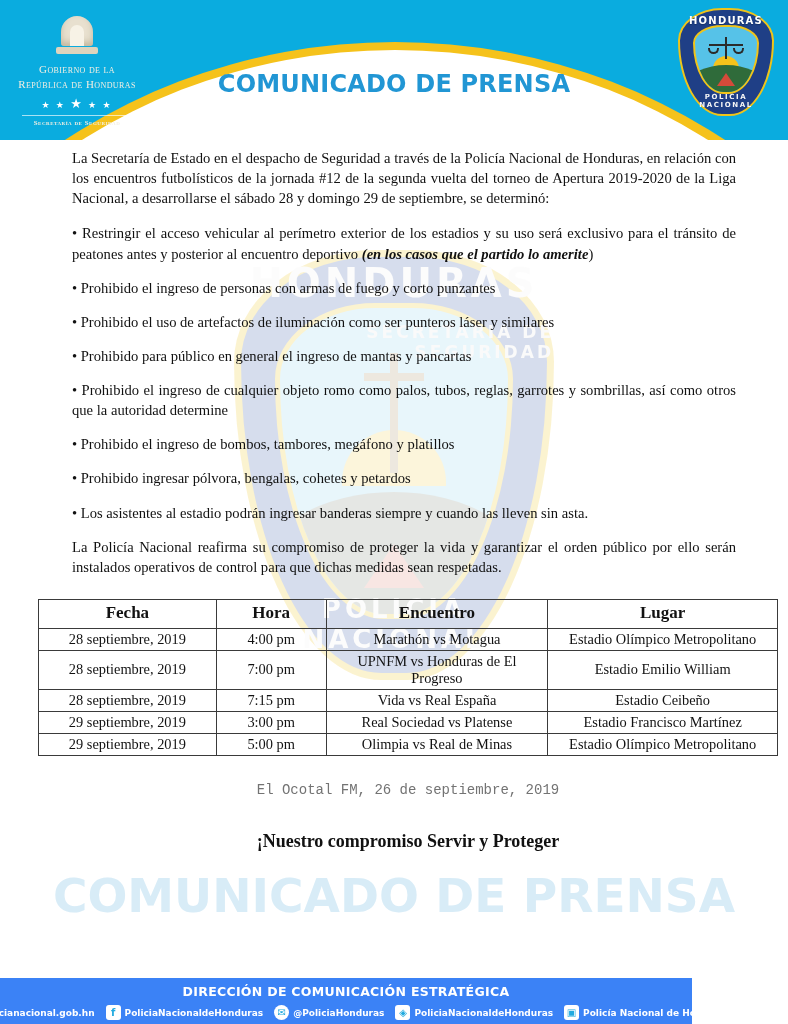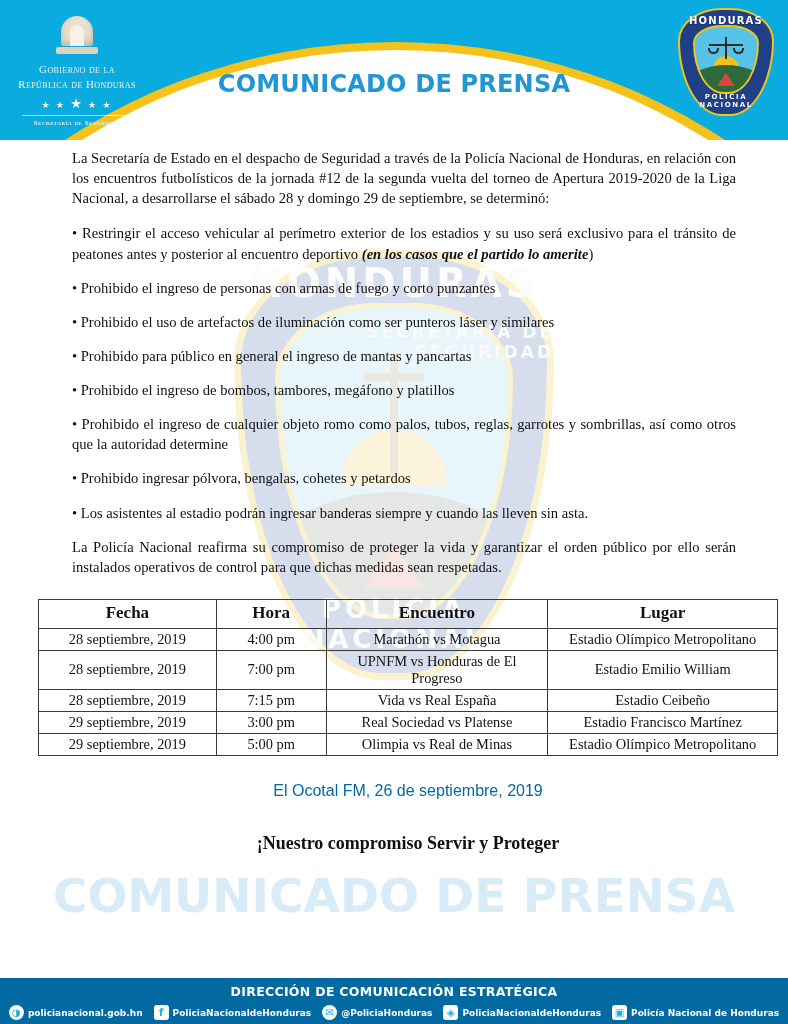--- a/index.html
+++ b/index.html
@@ -197,32 +197,32 @@
   }
   table.sched th { font-size: 17px; font-weight: bold; padding: 3px 4px 5px; }
   table.sched td { font-size: 14.4px; }
   .col-fecha { width: 178px; }
   .col-hora  { width: 110px; }
   .col-enc   { width: 222px; }
   .col-lugar { width: 230px; }
 
   .closing-date {
     margin-top: 26px; text-align: center;
-    font-family: Liberation Sans, sans-serif; font-size: 16px; color: #0369a1;
+    font-family: Liberation Mono, monospace; font-size: 14px; color: #737373;
   }
   .closing-slogan {
     margin-top: 33px; text-align: center;
     font-family: "Liberation Serif", serif; font-weight: bold;
     font-size: 18px; color: #111111; position: relative; z-index: 3;
   }
 
   
   .footer {
-    position: absolute; left: 0; bottom: 0; width: 788px; height: 46px;
-    background: #0369a1; z-index: 5;
+    position: absolute; left: 0; bottom: 0; width: 692px; height: 46px;
+    background: #3b82f6; z-index: 5;
   }
   .footer-title {
     text-align: center; color: #ffffff;
     font-family: "DejaVu Sans", sans-serif; font-weight: bold;
     font-size: 12.5px; letter-spacing: .3px; padding-top: 6px;
   }
   .socials {
     display: flex; justify-content: center; align-items: center;
     gap: 11px; margin-top: 6px;
   }
@@ -303,22 +303,22 @@
   <div class="body-wrap">
     <div class="content">
 
       <p class="para">La Secretaría de Estado en el despacho de Seguridad a través de la Policía Nacional de Honduras, en relación con los encuentros futbolísticos de la jornada #12 de la segunda vuelta del torneo de Apertura 2019-2020 de la Liga Nacional, a desarrollarse el sábado 28 y domingo 29 de septiembre, se determinó:</p>
 
       <p class="bullet"><span>• Restringir el acceso vehicular al perímetro exterior de los estadios y su uso será exclusivo para el tránsito de peatones antes y posterior al encuentro deportivo </span><span class="em-bold">(en los casos que el partido lo amerite</span><span>)</span></p>
 
       <p class="bullet">• Prohibido el ingreso de personas con armas de fuego y corto punzantes</p>
       <p class="bullet">• Prohibido el uso de artefactos de iluminación como ser punteros láser y similares</p>
       <p class="bullet">• Prohibido para público en general el ingreso de mantas y pancartas</p>
+      <p class="bullet">• Prohibido el ingreso de cualquier objeto romo como palos, tubos, reglas, garrotes y sombrillas, así como otros que la autoridad determine</p>
       <p class="bullet">• Prohibido el ingreso de bombos, tambores, megáfono y platillos</p>
-      <p class="bullet">• Prohibido el ingreso de cualquier objeto romo como palos, tubos, reglas, garrotes y sombrillas, así como otros que la autoridad determine</p>
       <p class="bullet">• Prohibido ingresar pólvora, bengalas, cohetes y petardos</p>
       <p class="bullet">• Los asistentes al estadio podrán ingresar banderas siempre y cuando las lleven sin asta.</p>
 
       <p class="para tight">La Policía Nacional reafirma su compromiso de proteger la vida y garantizar el orden público por ello serán instalados operativos de control para que dichas medidas sean respetadas.</p>
     </div>
 
     <div class="table-wrap">
       <table class="sched">
         <thead>
           <tr>

